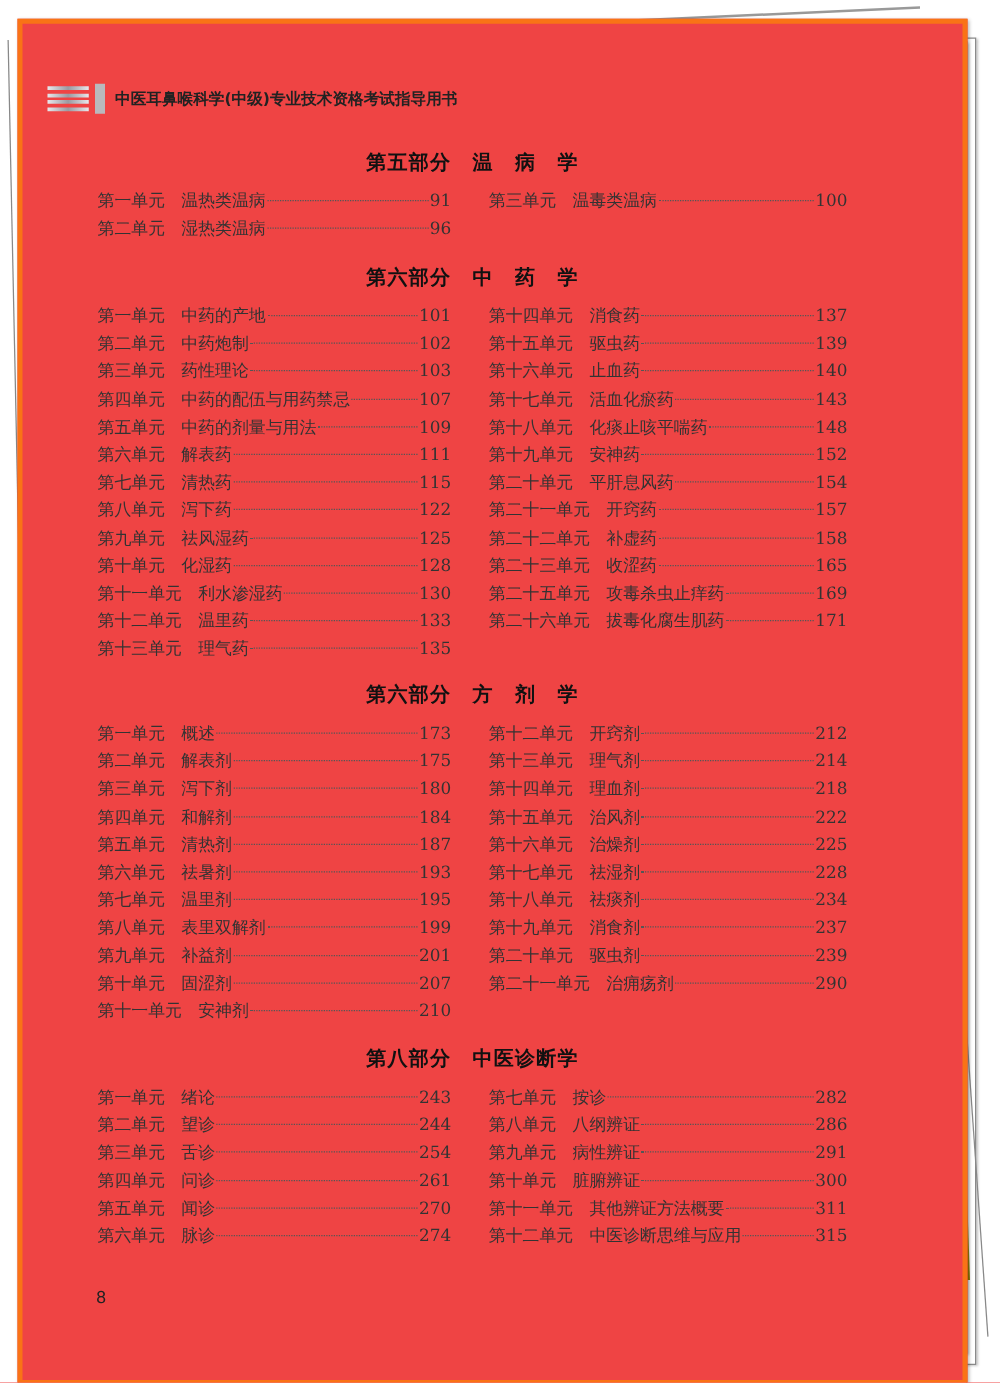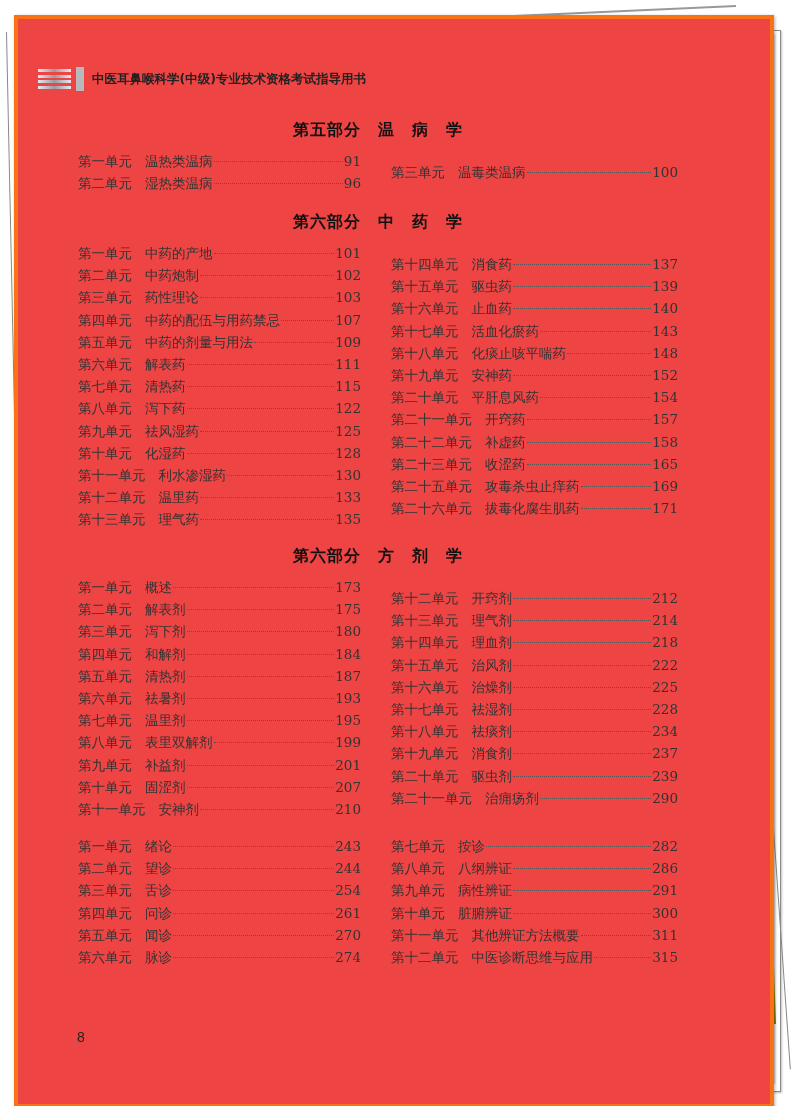--- a/index.html
+++ b/index.html
@@ -30,21 +30,21 @@
   
   .hdr { position: absolute; left: 20px; top: 48px; height: 24px; display: flex; align-items: center; }
   .hdr-lines { width: 33px; height: 20px; display: flex; flex-direction: column; justify-content: space-between; margin-right: 5px; }
   .hdr-lines span { display: block; height: 3px; background: linear-gradient(90deg, #e8e8ec, #9a9aa2, #e8e8ec); }
   .hdr-block { width: 8px; height: 24px; background: #b9b9bd; margin-right: 8px; }
   .hdr-title { font-family: "DejaVu Sans", "Liberation Sans", sans-serif; font-size: 12.5px; font-weight: bold; color: #222; letter-spacing: 0px; }
 
   
   .section { position: absolute; left: 64px; width: 620px; margin-top: 12px; }
   .sec-title { text-align: center; font-size: 16px; font-weight: bold; letter-spacing: 1px; color: #111; height: 24px; line-height: 24px; margin-bottom: 8px; white-space: pre; }
-  .cols { display: flex; justify-content: space-between; align-items: center; }
+  .cols { display: flex; justify-content: space-between; }
   .col { width: 290px; }
   .row { display: flex; align-items: baseline; height: 22.2px; line-height: 22.2px; font-size: 13.5px; color: #333; white-space: nowrap; }
   .unit { flex: 0 0 auto; }
   .gap { flex: 0 0 13px; }
   .name { flex: 0 0 auto; }
   .dots { flex: 1 1 auto; overflow: hidden; margin: 0 1px; border-bottom: 1px dotted #555; height: 0; position: relative; top: -4px; }
   .page-num { flex: 0 0 auto; font-size: 13.5px; }
 
   .page-number { position: absolute; left: 77px; top: 1029px; font-family: "Liberation Sans", sans-serif; font-size: 14px; color: #222; }
 </style>
@@ -438,20 +438,21 @@
             <span class="unit">第二十一单元</span>
             <span class="gap"></span>
             <span class="name">治痈疡剂</span>
             <span class="dots"></span>
             <span class="page-num">290</span>
           </div>
         </div>
       </div>
     </div>
     <div class="section" style="top: 823px; left: 78px; width: 600px;">
+      <div class="sec-title">第八部分　中医诊断学</div>
       <div class="cols">
         <div class="col" style="width: 283px;">
           <div class="row">
             <span class="unit">第一单元</span>
             <span class="gap"></span>
             <span class="name">绪论</span>
             <span class="dots"></span>
             <span class="page-num">243</span>
           </div>
           <div class="row">

